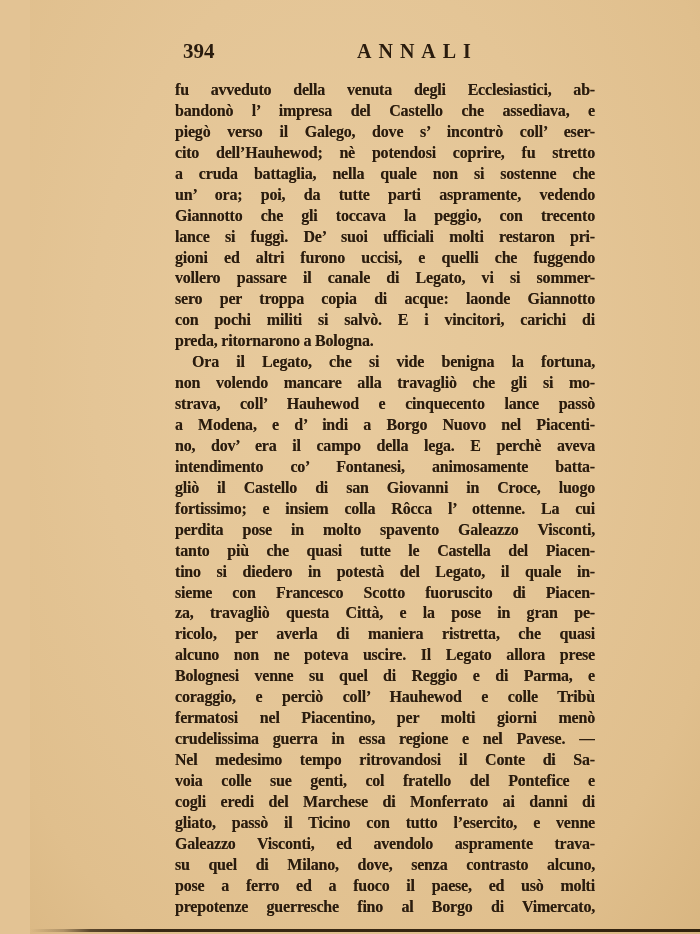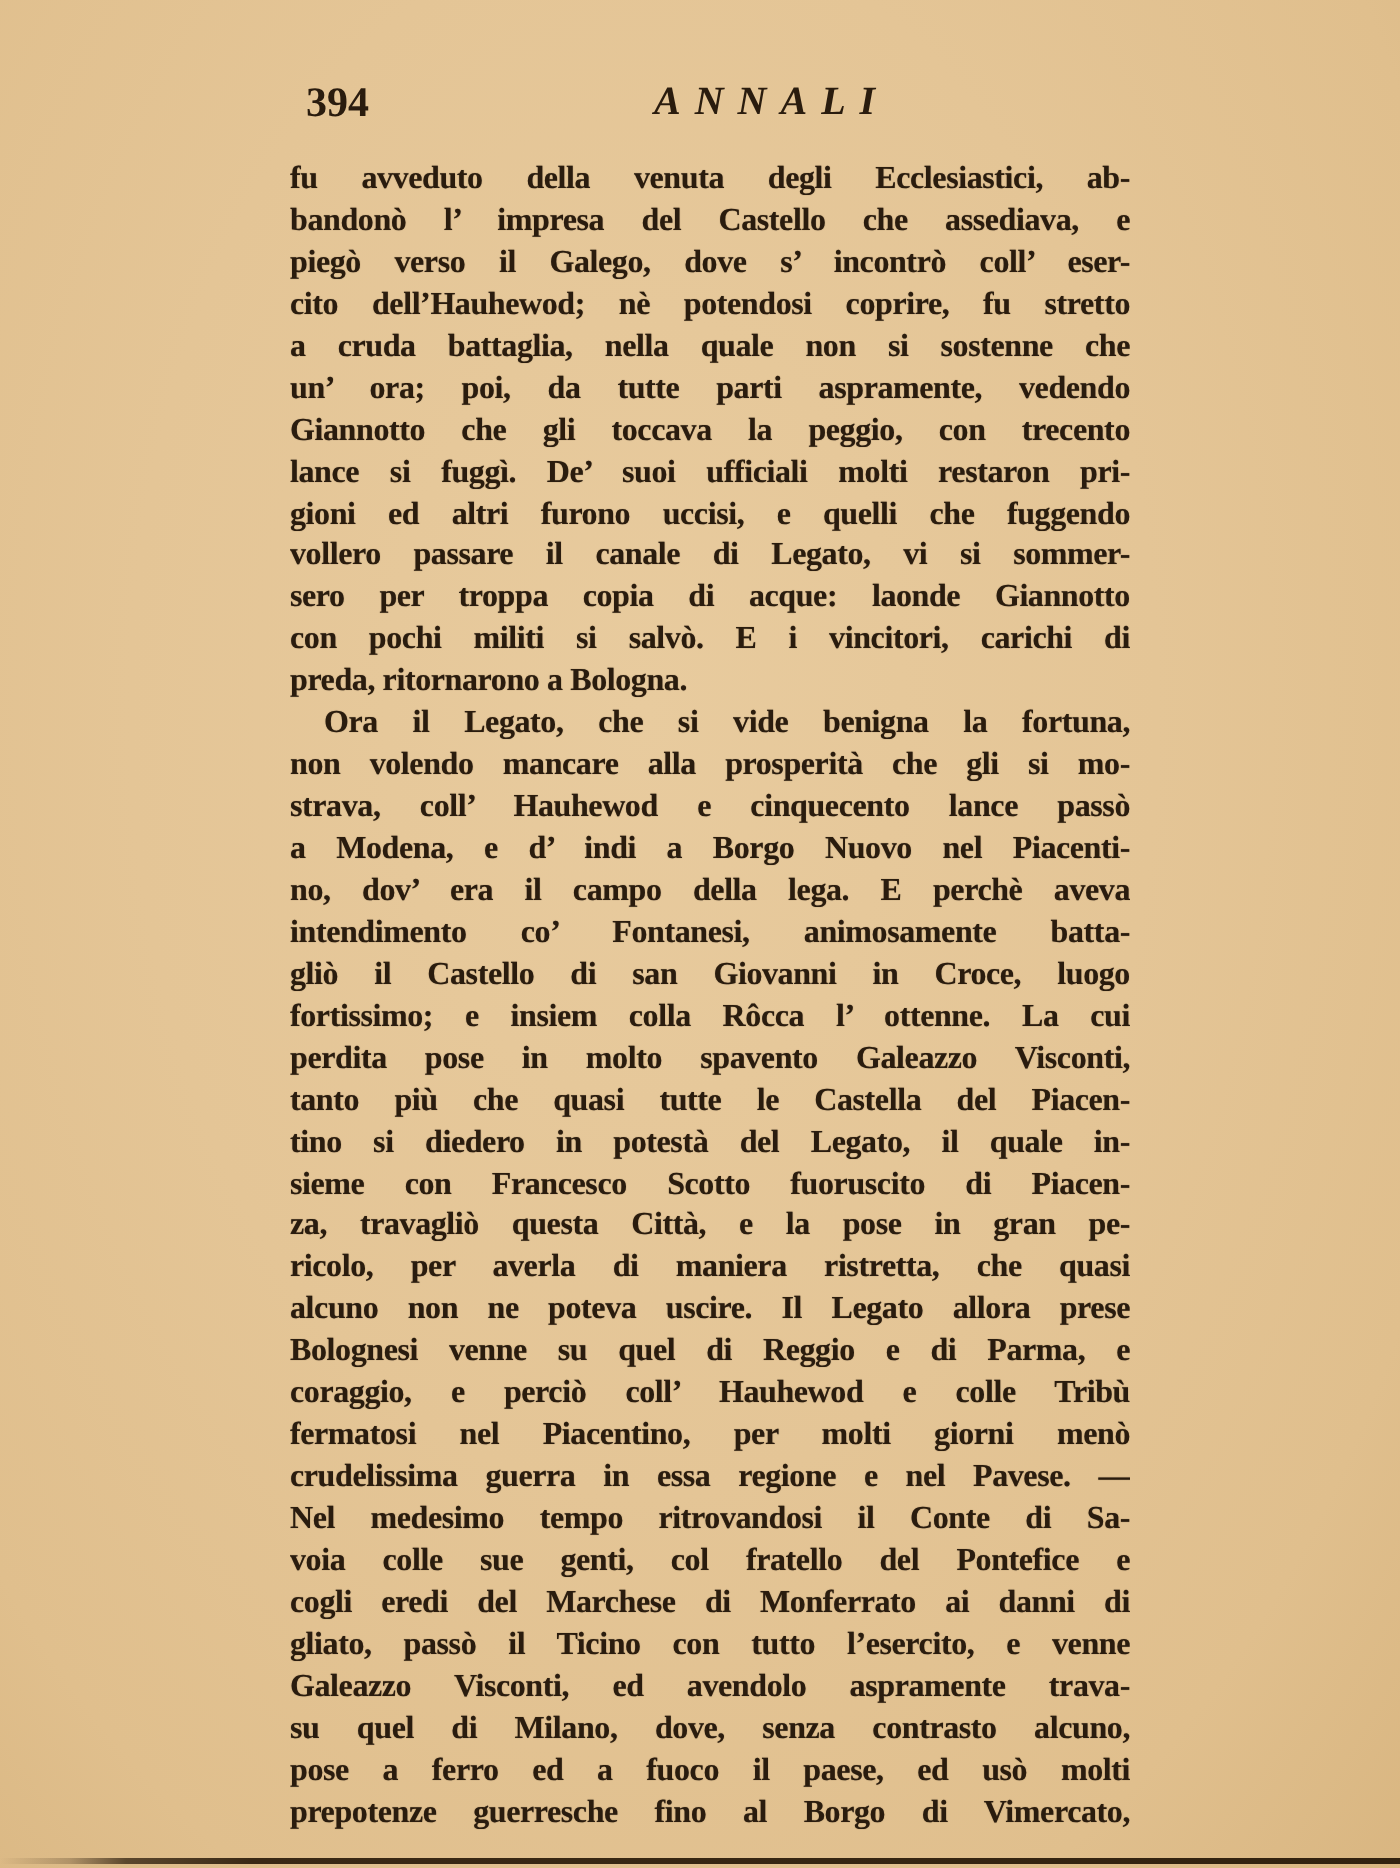--- a/index.html
+++ b/index.html
@@ -7,31 +7,32 @@
     width: 700px; height: 934px;
     overflow: hidden;
     position: relative;
     font-family: "Liberation Serif", "DejaVu Serif", serif;
     background: #e3c394;
   }
   .page {
     position: absolute; inset: 0;
     background: radial-gradient(ellipse at 46% 38%,
                 #e8cb9e 0%, #e4c596 48%, #e0bf8d 80%, #d9b681 100%);
+    margin-left: 30px;
   }
   .header { position: absolute; top: 37px; left: 0; right: 0; height: 28px; }
   .pagenum {
     position: absolute; left: 153px; top: 0;
     font-size: 21px; font-weight: bold; color: #2a1c0e;
     line-height: 28px;
   }
   .title {
     position: absolute; left: 327px; top: 0;
     font-size: 20px; font-weight: bold; color: #2a1c0e;
-    letter-spacing: 7px; line-height: 28px; font-style: italic;
+    letter-spacing: 7px; line-height: 28px;
   }
   .textblock {
     position: absolute; left: 145px; top: 80px; width: 420px;
     color: #2a1c0e;
     font-size: 16px; font-weight: bold;
     letter-spacing: -0.2px;
     text-shadow: 0 0 0.5px rgba(42,28,14,0.55);
   }
   .line {
     height: 20.95px; line-height: 20.8px;
@@ -65,21 +66,21 @@
       <div class="line">a cruda battaglia, nella quale non si sostenne che</div>
       <div class="line">un’ ora; poi, da tutte parti aspramente, vedendo</div>
       <div class="line">Giannotto che gli toccava la peggio, con trecento</div>
       <div class="line">lance si fuggì. De’ suoi ufficiali molti restaron pri-</div>
       <div class="line">gioni ed altri furono uccisi, e quelli che fuggendo</div>
       <div class="line">vollero passare il canale di Legato, vi si sommer-</div>
       <div class="line">sero per troppa copia di acque: laonde Giannotto</div>
       <div class="line">con pochi militi si salvò. E i vincitori, carichi di</div>
       <div class="line short">preda, ritornarono a Bologna.</div>
       <div class="line indent">Ora il Legato, che si vide benigna la fortuna,</div>
-      <div class="line">non volendo mancare alla prosperità che gli si mo-</div>
+      <div class="line">non volendo mancare alla travagliò che gli si mo-</div>
       <div class="line">strava, coll’ Hauhewod e cinquecento lance passò</div>
       <div class="line">a Modena, e d’ indi a Borgo Nuovo nel Piacenti-</div>
       <div class="line">no, dov’ era il campo della lega. E perchè aveva</div>
       <div class="line">intendimento co’ Fontanesi, animosamente batta-</div>
       <div class="line">gliò il Castello di san Giovanni in Croce, luogo</div>
       <div class="line">fortissimo; e insiem colla Rôcca l’ ottenne. La cui</div>
       <div class="line">perdita pose in molto spavento Galeazzo Visconti,</div>
       <div class="line">tanto più che quasi tutte le Castella del Piacen-</div>
       <div class="line">tino si diedero in potestà del Legato, il quale in-</div>
       <div class="line">sieme con Francesco Scotto fuoruscito di Piacen-</div>

